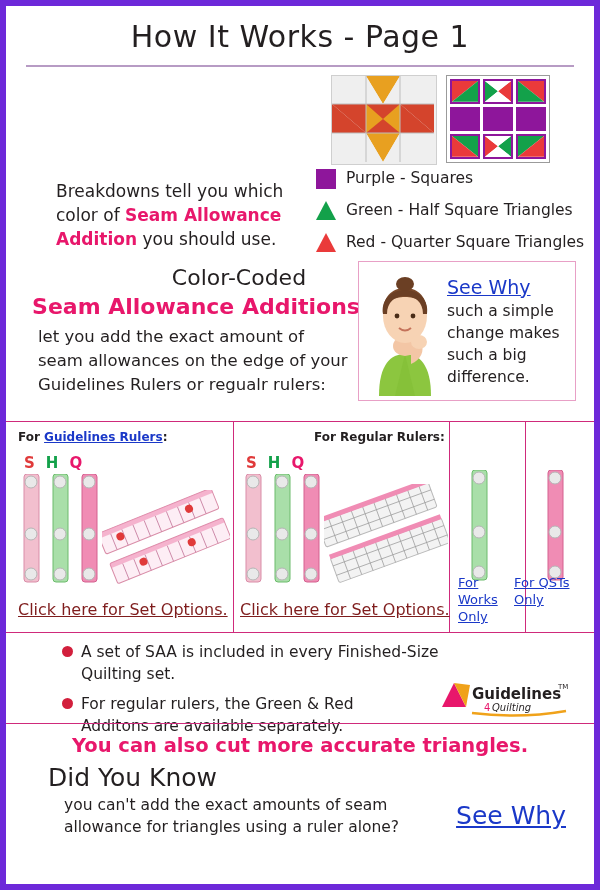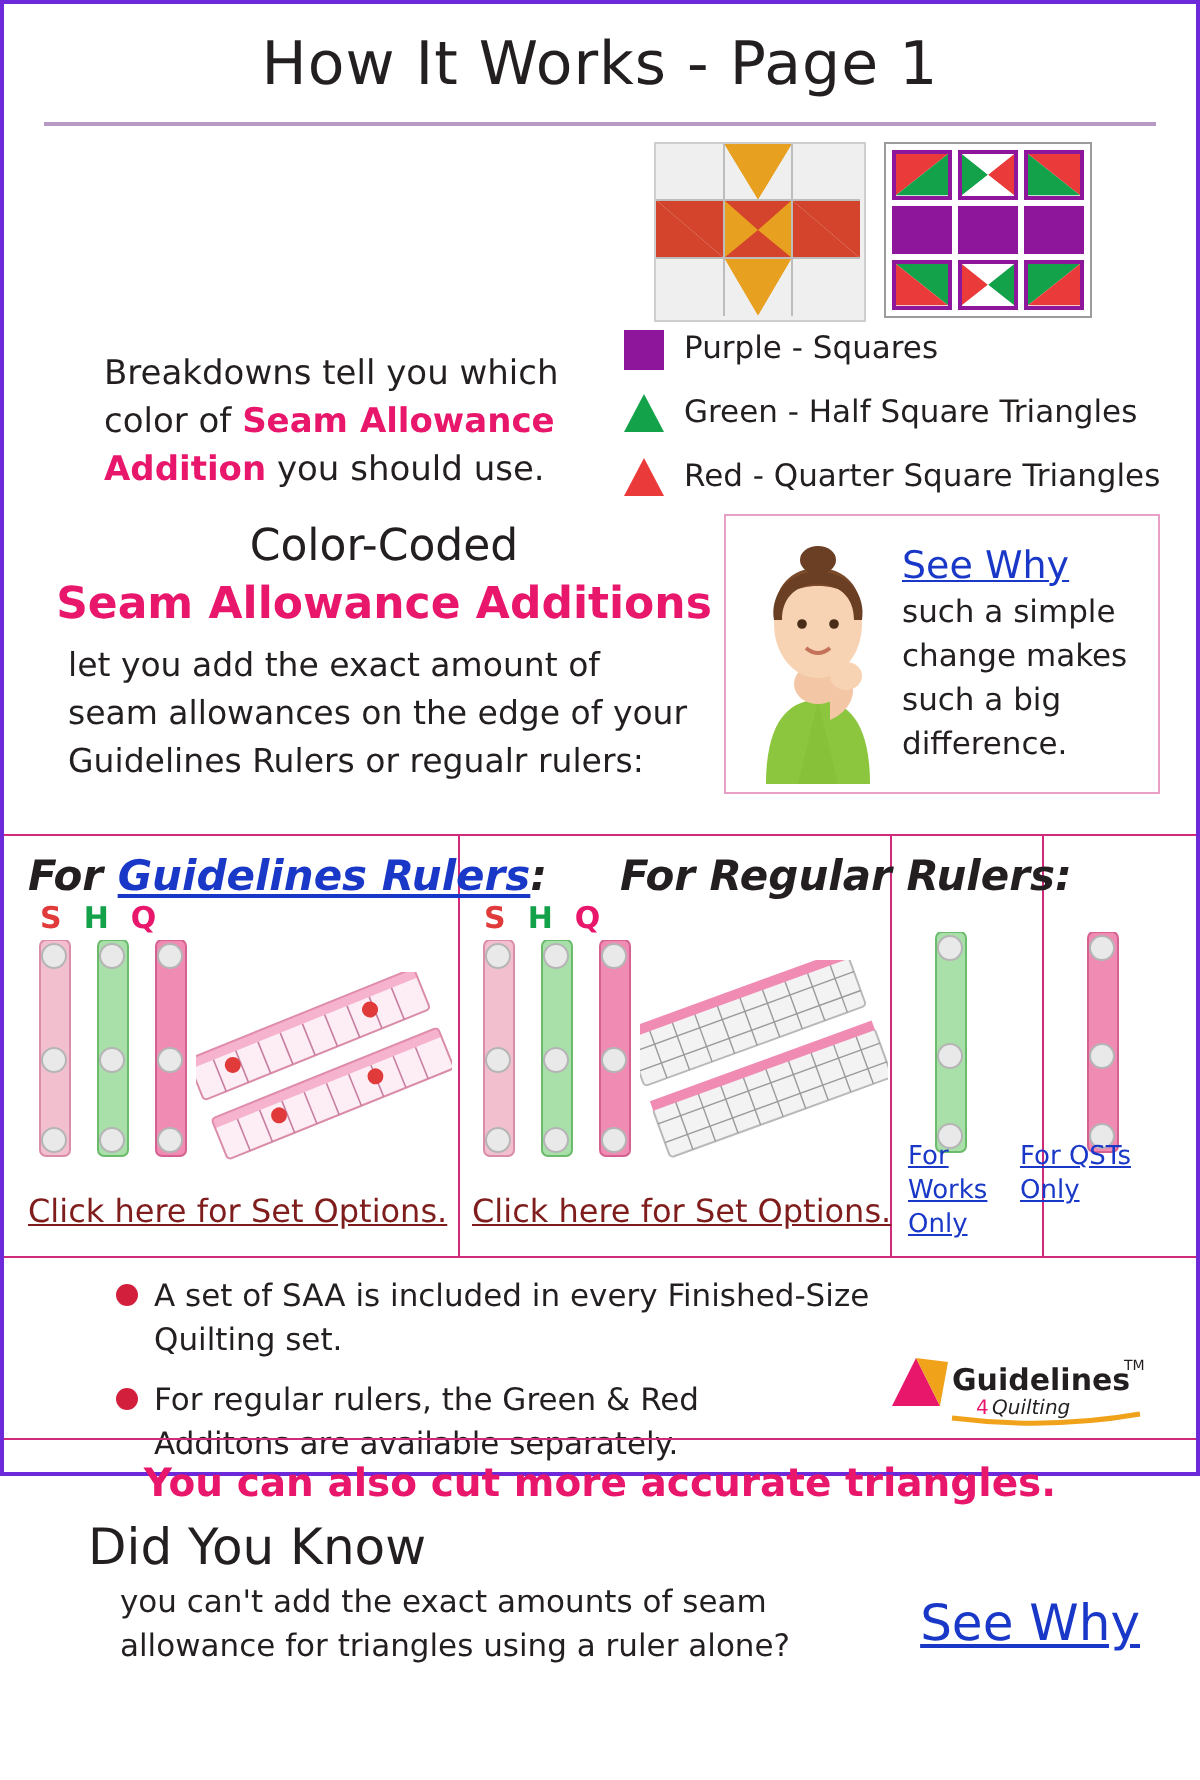--- a/index.html
+++ b/index.html
@@ -11,23 +11,23 @@
     height: 890px;
     background: #ffffff;
     font-family: "DejaVu Sans", sans-serif;
     color: #231f20;
     overflow: hidden;
     position: relative;
   }
   .page {
     position: relative;
     width: 600px;
-    height: 738px;
+    height: 890px;
     box-sizing: border-box;
-    border: 2px solid #6d28d9;
+    border: 6px solid #6d28d9;
   }
   
   .title {
     text-align: center;
     font-size: 30px;
     font-weight: 400;
     color: #231f20;
     padding-top: 13px;
     letter-spacing: 0.5px;
   }
@@ -123,20 +123,21 @@
   
   .cc {
     position: relative;
     height: 162px;
   }
   .cc-title1 {
     text-align: center;
     font-size: 22px;
     padding-top: 8px;
     width: 380px;
+    padding-left: 43px;
   }
   .cc-title2 {
     text-align: center;
     font-size: 22px;
     font-weight: bold;
     color: #e8176b;
     padding-top: 4px;
     width: 380px;
   }
   .cc-body {
@@ -182,25 +183,24 @@
     border-top: 1px solid #cf2a7b;
     margin-top: 2px;
   }
   .vdiv {
     position: absolute;
     top: 0; bottom: 0;
     width: 1px;
     background: #cf2a7b;
   }
   .hdr {
-    font-size: 21px;
+    font-size: 12px;
     font-weight: bold;
     position: absolute;
     top: 8px;
-    font-style: italic;
   }
   .shq {
     position: absolute;
     font-size: 15px;
     font-weight: bold;
     letter-spacing: 11px;
   }
   .s-red { color: #e03a3a; }
   .h-green { color: #13a14a; }
   .q-pink { color: #e8176b; }

